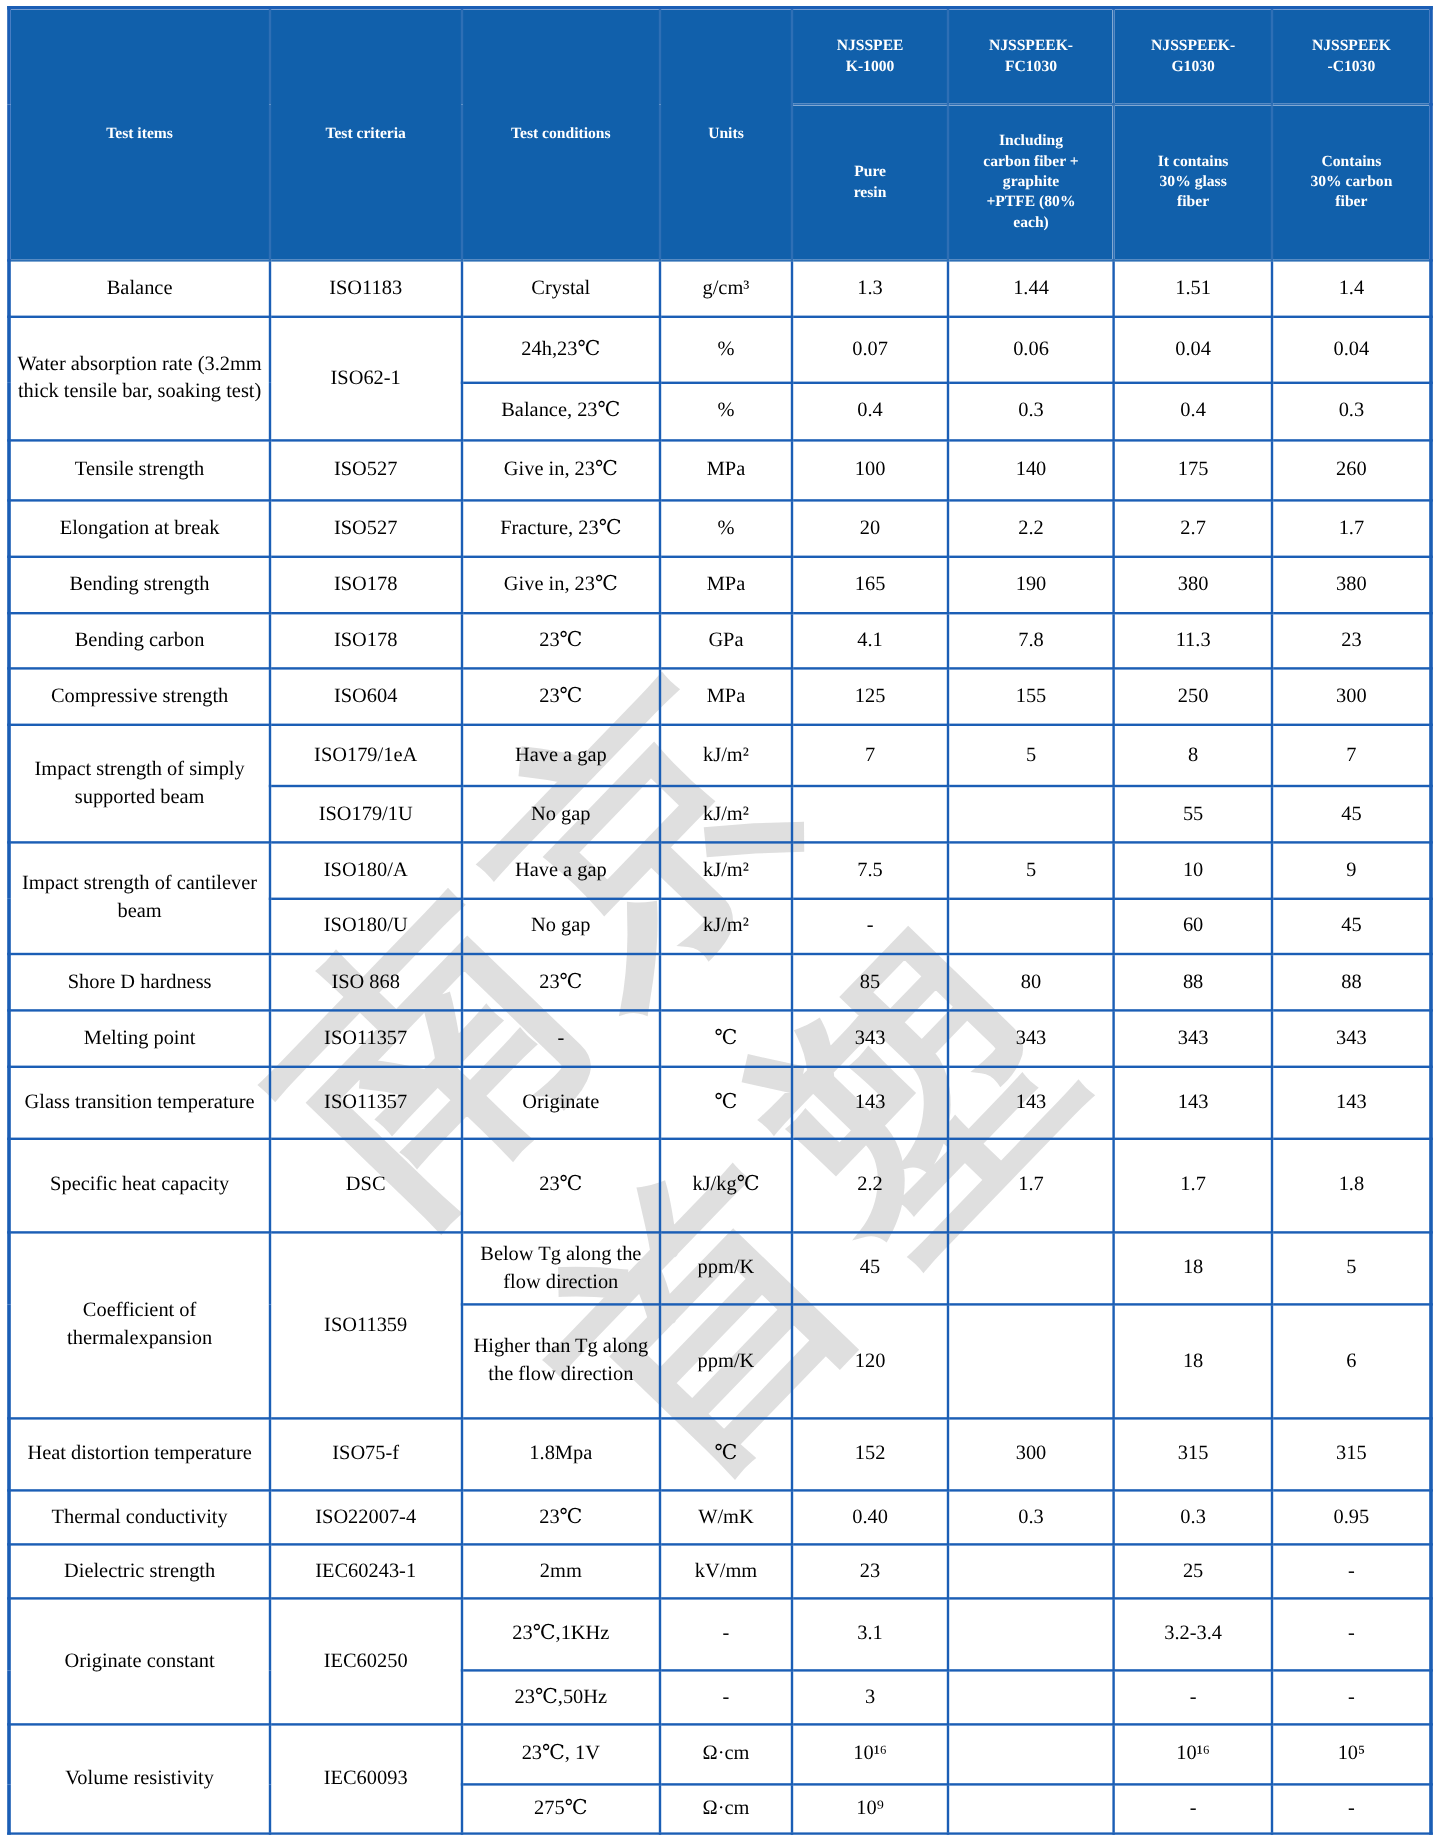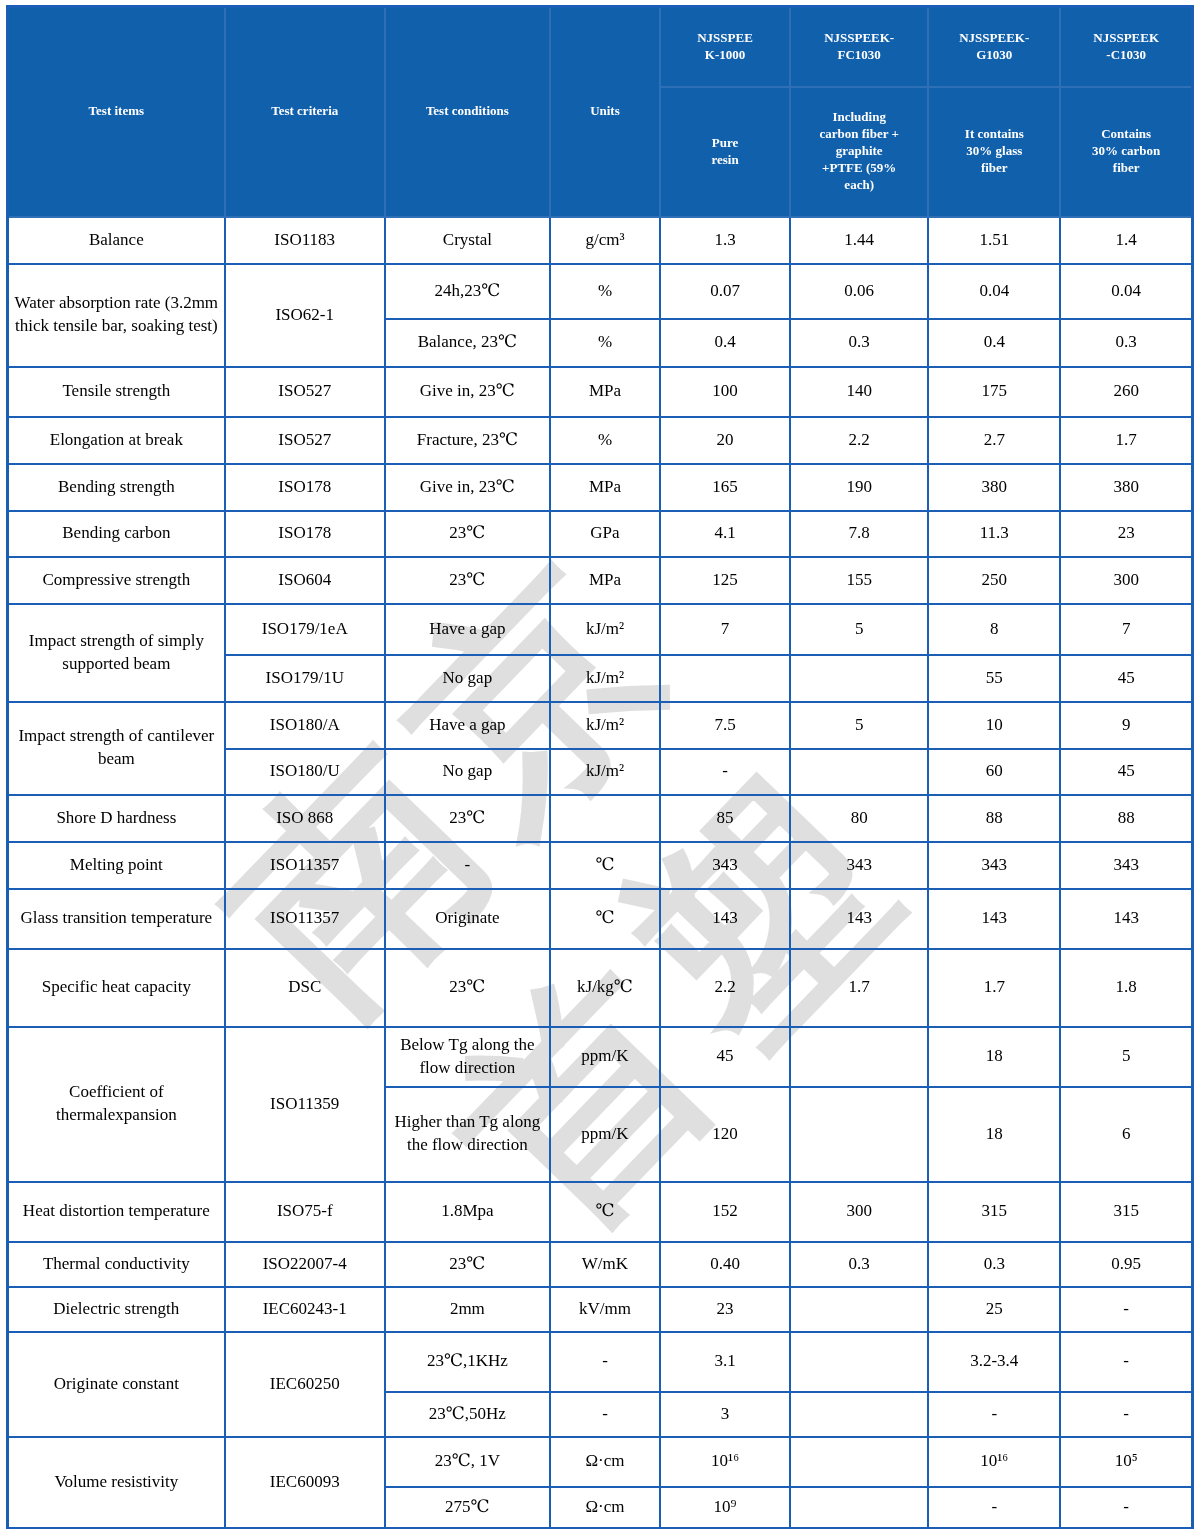--- a/index.html
+++ b/index.html
@@ -78,21 +78,21 @@
 G1030</th>
     <th class="pre">NJSSPEEK
 -C1030</th>
   </tr>
   <tr style="height:130px">
     <th class="pre prod-desc">Pure
 resin</th>
     <th class="pre prod-desc">Including
 carbon fiber +
 graphite
-+PTFE (59%
++PTFE (80%
 each)</th>
     <th class="pre prod-desc">It contains
 30% glass
 fiber</th>
     <th class="pre prod-desc">Contains
 30% carbon
 fiber</th>
   </tr>
 
   <tr style="height:47px">

